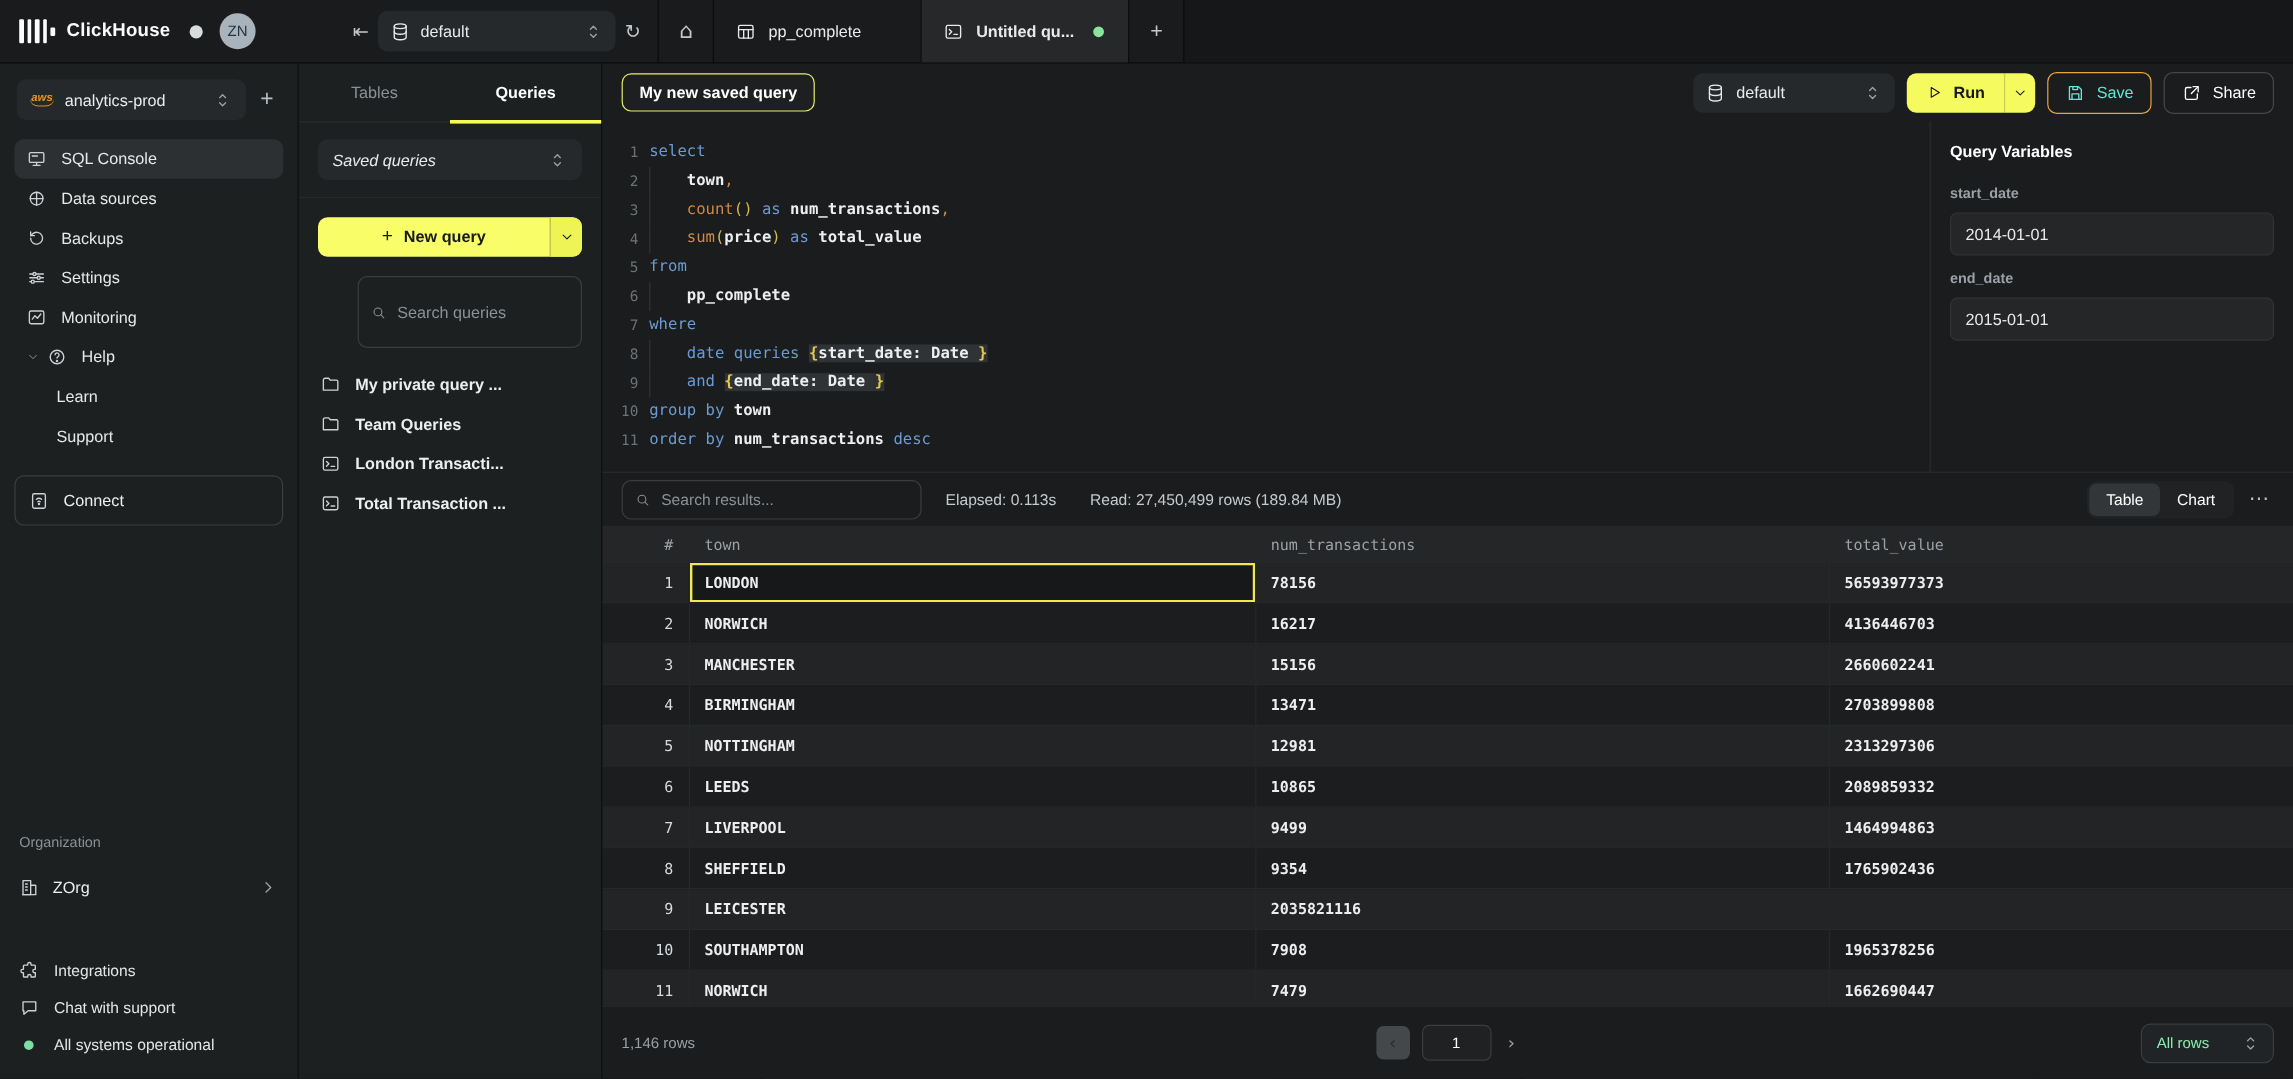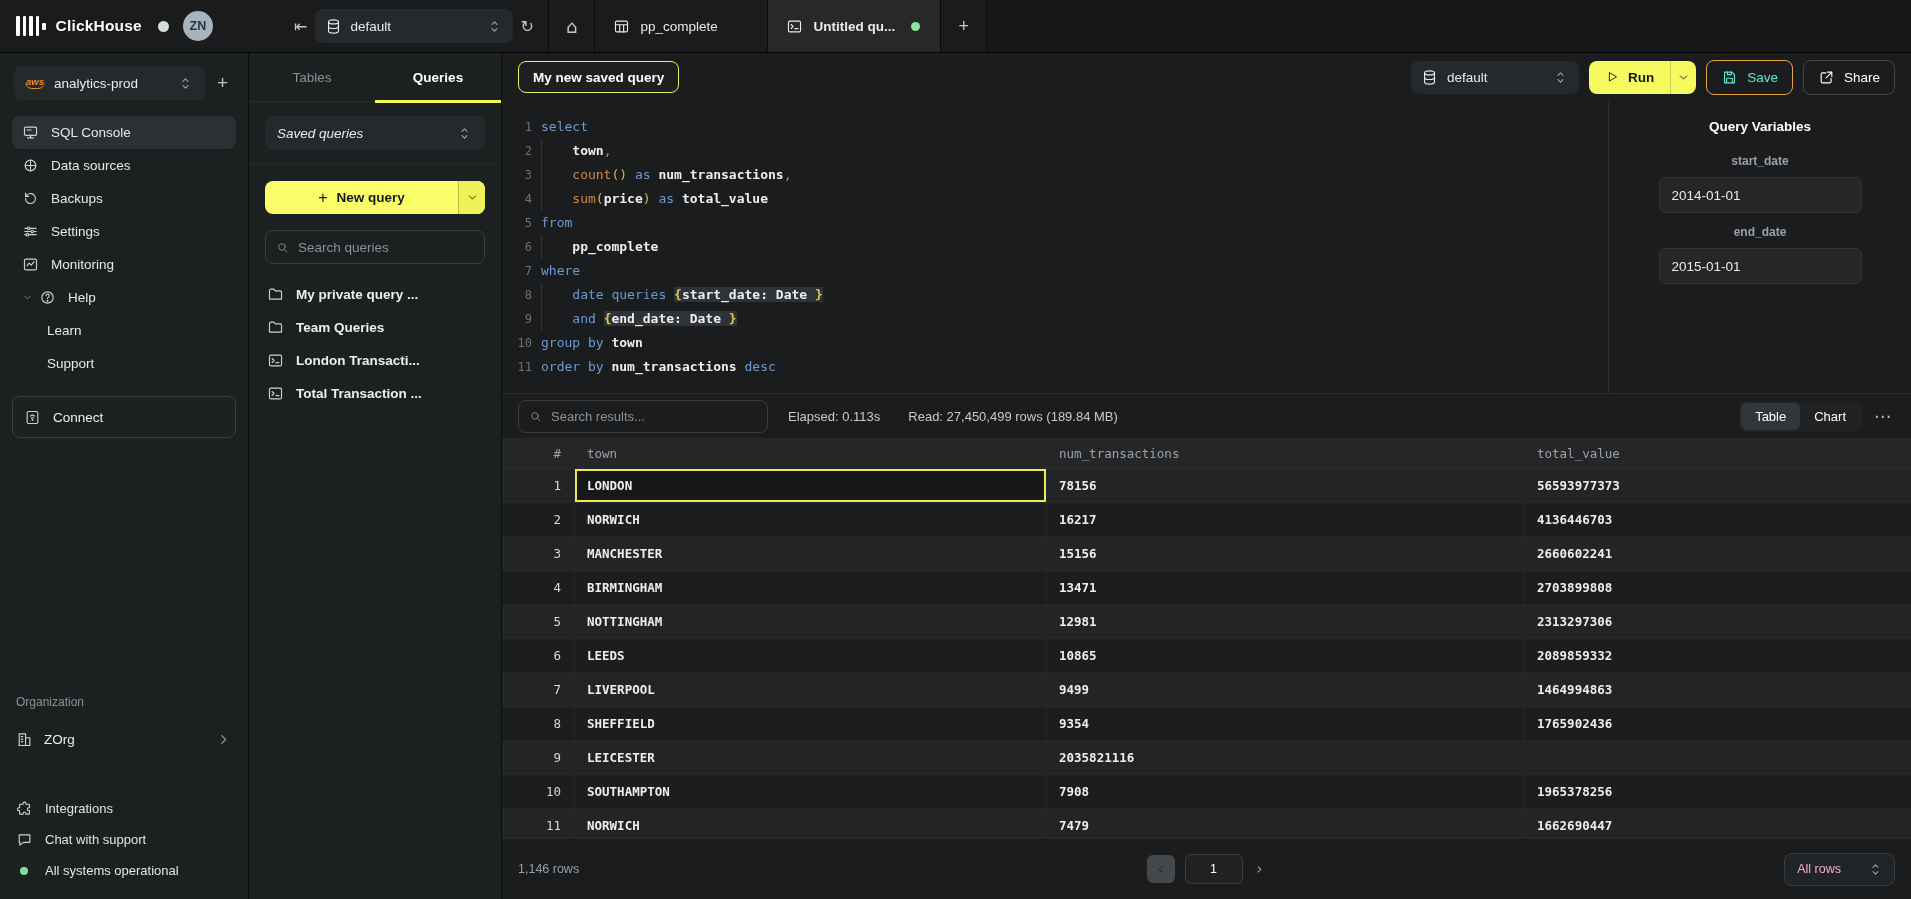--- a/index.html
+++ b/index.html
@@ -13,21 +13,21 @@
   .ghost-input::placeholder{color:#8b9196;}
 
   
   .topbar{height:52px;flex:0 0 52px;display:flex;align-items:stretch;background:#191b1d;border-bottom:1px solid #060708;}
   .brand-cell{width:248px;flex:0 0 248px;display:flex;align-items:center;padding:0 16px;}
   .logo{display:flex;align-items:center;gap:3px;height:22px;margin-right:10px;cursor:pointer;}
   .logo i{display:block;width:3.5px;height:20px;background:#fafbfc;border-radius:1px;}
   .logo i.short{height:7px;}
   .brand-name{font-size:15.5px;font-weight:600;color:#fafbfc;letter-spacing:.2px;}
   .notif-dot{width:11px;height:11px;border-radius:50%;background:#d9dcdd;margin-left:16px;cursor:pointer;}
-  .avatar{width:30px;height:30px;border-radius:50%;background:#a9b3bc;color:#243442;font-size:12.5px;font-weight:700;
+  .avatar{width:30px;height:30px;border-radius:50%;background:#a9b3bc;color:#243442;font-size:12.5px;font-weight:400;
           display:flex;align-items:center;justify-content:center;margin-left:14px;cursor:pointer;}
   .tb-mid{width:252px;flex:0 0 252px;display:flex;align-items:center;padding:0 8px;gap:2px;}
   .tb-select{height:34px;background:#26292b;border-radius:8px;display:flex;align-items:center;gap:8px;
              padding:0 10px;flex:1;cursor:pointer;}
   .tb-select .updown{margin-left:auto;}
   .updown{color:#9aa0a5;}
   .tabs-zone{display:flex;align-items:stretch;border-left:1px solid #0b0c0d;}
   .tb-home{display:flex;align-items:center;padding:0 17px;cursor:pointer;}
   .tb-tab{display:flex;align-items:center;gap:10px;padding:0 18px;min-width:136px;border-left:1px solid #0b0c0d;
           color:#e8eaec;cursor:pointer;}
@@ -80,21 +80,21 @@
              padding:0 12px;cursor:pointer;font-style:italic;}
   .qp-newquery-row{padding:16px 16px 6px 16px;}
   .new-query-btn{height:33px;background:#f8fd68;border-radius:8px;display:flex;align-items:stretch;overflow:hidden;
                  color:#17191a;font-weight:600;cursor:pointer;}
   .nq-main{flex:1;display:flex;align-items:center;justify-content:center;gap:9px;}
   .nq-plus{font-size:16px;font-weight:400;}
   .nq-caret{width:26px;display:flex;align-items:center;justify-content:center;border-left:1px solid rgba(23,25,26,.25);
             background:#eef455;color:#17191a;}
   .qp-search-row{padding:10px 16px 12px 16px;}
   .qp-search{height:32px;border:1px solid #3a3d40;border-radius:8px;display:flex;align-items:center;gap:9px;
-             padding:0 10px;color:#8b9196;cursor:text;}
+             padding:13px 10px;color:#8b9196;cursor:text;margin-left:33px;}
   .qp-search .icon{color:#8b9196;}
   .qp-list{padding:2px 10px;display:flex;flex-direction:column;}
   .q-item{height:33px;display:flex;align-items:center;gap:12px;padding:0 8px;font-weight:600;color:#eceef0;
           border-radius:6px;cursor:pointer;}
   .q-item .icon{color:#cdd1d4;}
 
   
   .workspace{flex:1;background:#1a1c1d;display:flex;flex-direction:column;min-width:0;}
   .ws-toolbar{height:48px;flex:0 0 48px;display:flex;align-items:center;padding:0 16px;gap:10px;}
   .query-chip{height:30px;border:1.5px solid #e9ee69;border-radius:8px;display:flex;align-items:center;
@@ -122,21 +122,21 @@
   .guide{position:absolute;left:0;top:0;bottom:0;width:0;border-left:1px solid #303438;}
   .kw{color:#6b9bd2;}
   .fn{color:#cd8b46;}
   .pa{color:#d3b94e;}
   .pu{color:#cd8b46;}
   .id{color:#eceef0;font-weight:700;}
   .br{color:#e2c74d;font-weight:700;}
   .pbg{background:#2f3336;}
 
   
-  .query-vars{width:270px;flex:0 0 270px;border-left:1px solid #2a2d2f;padding:18px 16px;display:flex;flex-direction:column;align-items:center;}
+  .query-vars{width:270px;flex:0 0 270px;border-left:1px solid #2a2d2f;padding:18px 16px;display:flex;flex-direction:column;}
   .qv-title{font-weight:700;margin-bottom:16px;color:#fff;}
   .qv-label{font-size:12px;color:#9aa0a5;font-weight:600;margin:4px 0 9px 0;}
   .qv-input{height:34px;background:#242628;border:1px solid #313436;border-radius:6px;display:flex;align-items:center;
             padding:0 12px;margin-bottom:8px;cursor:text;}
 
   
   .results{flex:1;border-top:1px solid #2a2d2f;display:flex;flex-direction:column;min-height:0;}
   .results-toolbar{height:44px;flex:0 0 44px;display:flex;align-items:center;padding:0 16px;}
   .results-search{width:228px;height:31px;border:1px solid #3a3d40;border-radius:8px;display:flex;align-items:center;
                   gap:9px;padding:0 10px;color:#8b9196;font-size:13px;cursor:text;}
@@ -164,21 +164,21 @@
 
   .results-footer{flex:0 0 60px;display:flex;align-items:center;padding:0 16px;border-top:1px solid #26292b;position:relative;}
   .rows-count{font-size:12.5px;color:#9aa0a5;}
   .pager{position:absolute;left:50%;transform:translateX(-50%);display:flex;align-items:center;gap:10px;}
   .pg-prev{width:28px;height:28px;background:#45484b;border-radius:6px;color:#2a2c2e;display:flex;align-items:center;
            justify-content:center;font-size:15px;cursor:pointer;font-family:"DejaVu Sans",sans-serif;}
   .pg-page{min-width:36px;height:28px;background:#1f2123;border:1px solid #3a3d40;border-radius:6px;display:flex;
            align-items:center;justify-content:center;font-size:12.5px;color:#fff;padding:0 10px;cursor:pointer;}
   .pg-next{color:#9aa0a5;font-size:15px;cursor:pointer;font-family:"DejaVu Sans",sans-serif;padding:0 4px;}
   .rows-select{margin-left:auto;height:31px;background:#212426;border:1px solid #3a3d40;border-radius:8px;display:flex;
-               align-items:center;gap:26px;padding:0 10px 0 12px;font-size:12.5px;color:#f9a8d4;cursor:pointer;}
+               align-items:center;gap:26px;padding:0 10px 0 12px;font-size:12.5px;color:#86efac;cursor:pointer;}
 </style>
 </head>
 <body>
 
 <div class="app">
 
   <header class="topbar">
     <div class="brand-cell">
       <span class="logo">
           <i></i>

